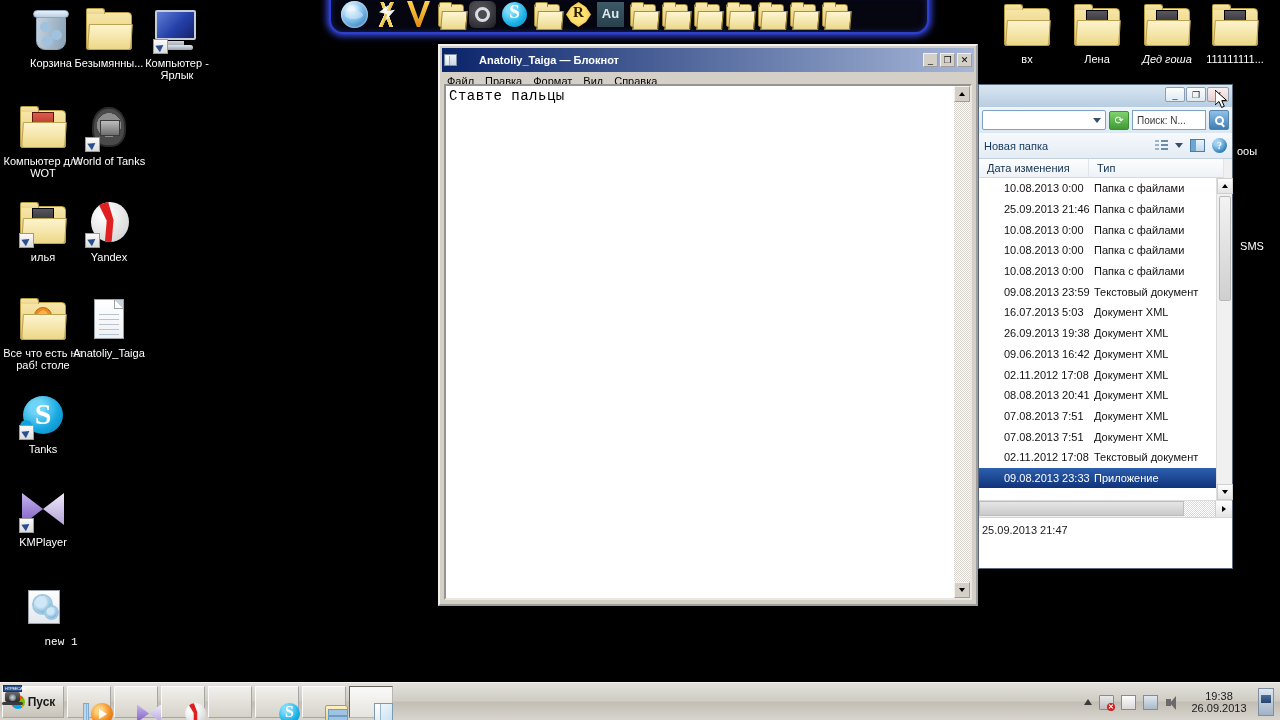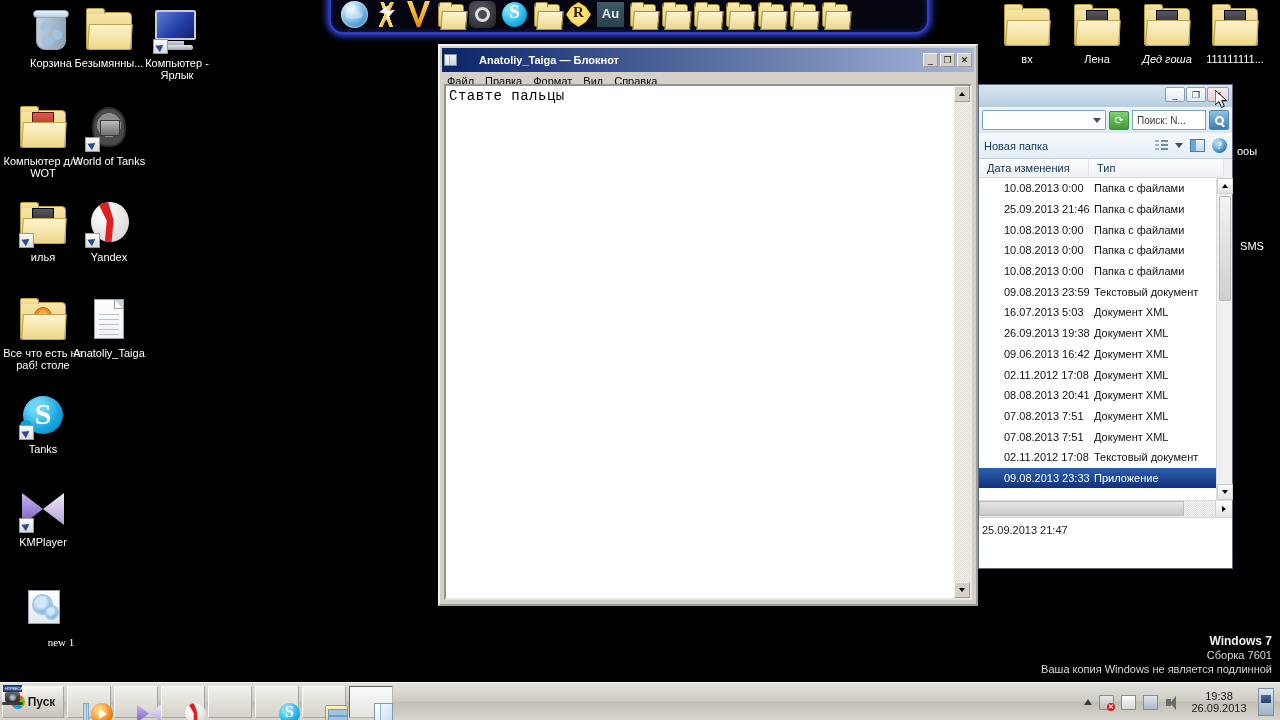--- a/index.html
+++ b/index.html
@@ -15,21 +15,21 @@
   .dicon { position: absolute; width: 86px; text-align: center; cursor: default; }
   .dicon .glyph {
     width: 48px; height: 48px; margin: 0 auto 3px auto; position: relative;
   }
   .dicon .lbl {
     color: #fff; font-size: 11px; line-height: 12px;
     text-shadow: 1px 1px 2px #000, 0 0 3px #000;
     font-family: "Liberation Sans", sans-serif;
     word-wrap: break-word;
   }
-  .dicon .lbl.mono { font-family: Liberation Serif, serif; font-size: 11px; padding-left: 36px; }
+  .dicon .lbl.mono { font-family: Liberation Mono, monospace; font-size: 11px; padding-left: 36px; }
 
   
   .shc {
     position: absolute; left: 0; bottom: 0; width: 15px; height: 15px;
     background: linear-gradient(#fbfbfb,#dcdcdc);
     border: 1px solid #9a9a9a;
   }
   .shc:after {
     content: ""; position: absolute; left: 3px; top: 3px;
     width: 0; height: 0;
@@ -904,25 +904,20 @@
       <div class="hthumb"></div>
       <div class="htrack"></div>
       <div class="hbtn">
           <span class="ar right"></span>
         </div>
     </div>
 
     <div id="statusbar">25.09.2013 21:47</div>
   </div>
 
-  <div id="watermark">
-    <div class="w1">Windows 7</div>
-    <div>Сборка 7601</div>
-    <div>Ваша копия Windows не является подлинной</div>
-  </div>
 
   <div id="cursor">
     <svg width="14" height="20" viewBox="0 0 14 20">
       <polygon points="0,0 0,15 4,11.5 6.6,17.5 9.3,16.3 6.8,10.6 11.5,10.4" fill="#fff" stroke="#000" stroke-width="1"></polygon>
     </svg>
   </div>
 
   <div id="taskbar">
     <div id="startbtn">
       <span class="winlogo"></span>

